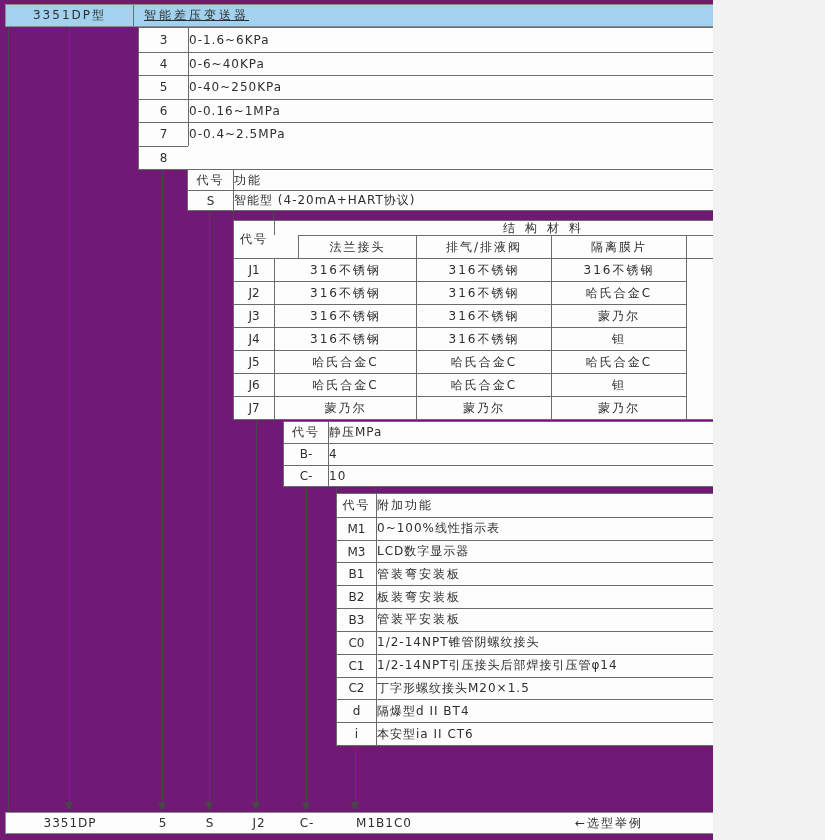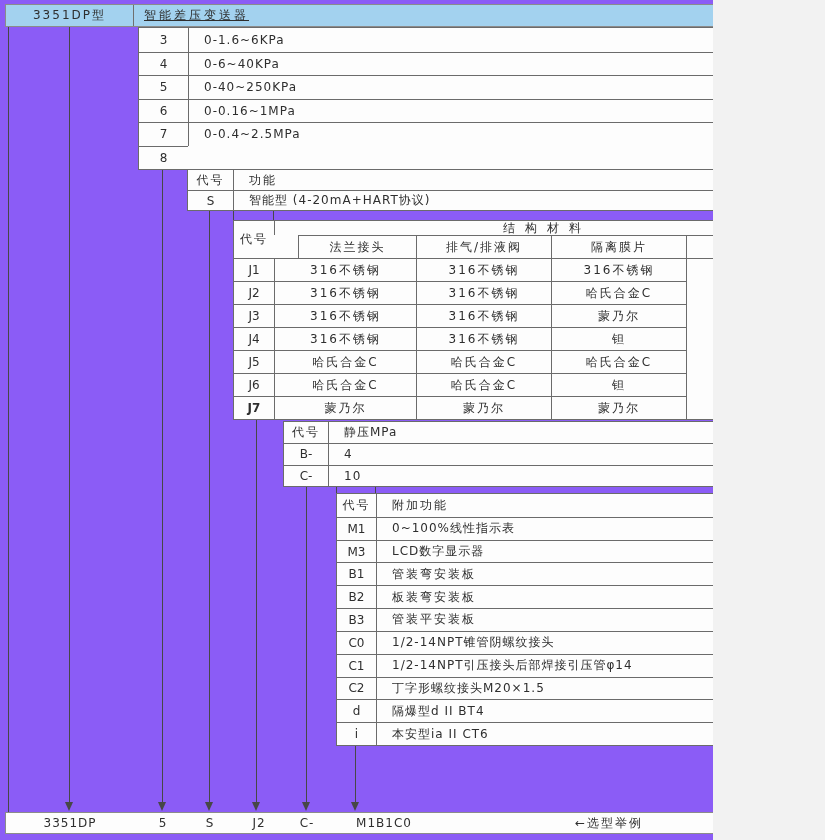--- a/index.html
+++ b/index.html
@@ -2,32 +2,32 @@
 <html><head>
 <meta charset="utf-8">
 <style>
   :root{
     --lc:#6b6b6b;          
     --dk:#474747;          
     --tx:#2e2e2e;          
   }
   *{margin:0;padding:0;box-sizing:border-box;}
   body{background:#f2f2f2;font-family:"DejaVu Sans","Liberation Sans",sans-serif;color:var(--tx);}
-  #page{position:relative;width:713px;height:840px;background:#8b5cf6;overflow:hidden;}
+  #page{position:relative;width:713px;height:840px;background:#701a75;overflow:hidden;}
 
   
   #hdr{position:absolute;left:5px;top:4px;width:815px;height:23px;
        background:#a3d2ef;border:1px solid #8b8b8b;display:flex;}
   #hdr .model{width:128px;border-right:1px solid #6f6f6f;display:flex;align-items:center;justify-content:center;}
   #hdr .prod{flex:1;display:flex;align-items:center;padding-left:10px;text-decoration:underline;}
 
   
   .tbl{position:absolute;display:grid;border:1px solid var(--lc);background:#fdfdfd;}
   .cell{display:flex;align-items:center;justify-content:center;overflow:hidden;}
-  .cellL{display:flex;align-items:center;padding-left:15px;overflow:hidden;}
+  .cellL{display:flex;align-items:center;overflow:hidden;}
   .bt{border-top:1px solid var(--lc);}
   .bl{border-left:1px solid var(--lc);}
 
   .fs{font-size:12px;}
   .ls1{letter-spacing:1px;}
   .ls2{letter-spacing:2px;}
   .ls3{letter-spacing:3px;}
   .ls8{letter-spacing:10px;}
 
   
@@ -109,21 +109,21 @@
     <div class="cell fs bt" style="grid-row:7;grid-column:1;">J5</div>
     <div class="cell fs ls2 bl bt" style="grid-row:7;grid-column:2;">哈氏合金C</div>
     <div class="cell fs ls2 bl bt" style="grid-row:7;grid-column:3;">哈氏合金C</div>
     <div class="cell fs ls2 bl bt" style="grid-row:7;grid-column:4;">哈氏合金C</div>
 
     <div class="cell fs bt" style="grid-row:8;grid-column:1;">J6</div>
     <div class="cell fs ls2 bl bt" style="grid-row:8;grid-column:2;">哈氏合金C</div>
     <div class="cell fs ls2 bl bt" style="grid-row:8;grid-column:3;">哈氏合金C</div>
     <div class="cell fs ls2 bl bt" style="grid-row:8;grid-column:4;">钽</div>
 
-    <div class="cell fs bt" style="grid-row:9;grid-column:1;font-weight:bold;">J7</div>
+    <div class="cell fs bt" style="grid-row:9;grid-column:1;">J7</div>
     <div class="cell fs ls2 bl bt" style="grid-row:9;grid-column:2;">蒙乃尔</div>
     <div class="cell fs ls2 bl bt" style="grid-row:9;grid-column:3;">蒙乃尔</div>
     <div class="cell fs ls2 bl bt" style="grid-row:9;grid-column:4;">蒙乃尔</div>
   </div>
 
   <div class="tbl" style="left:283px;top:421px;width:537px;height:66px;grid-template-columns:44px 1fr;grid-template-rows:21px 1fr 1fr;">
     <div class="cell fs ls2">代号</div>
     <div class="cellL fs ls1 bl">静压MPa</div>
     <div class="cell fs bt">B-</div>
     <div class="cellL fs ls1 bl bt">4</div>

